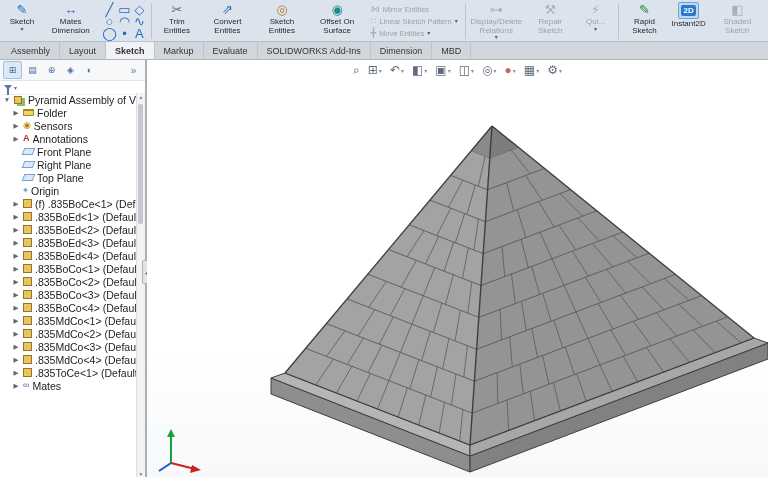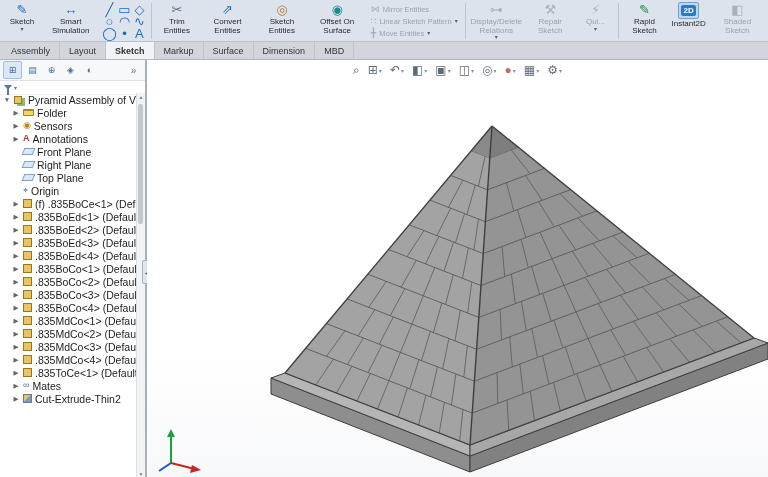--- a/index.html
+++ b/index.html
@@ -88,21 +88,21 @@
         <div class="rb-icwrap">
           <span class="rb-ic" style="color: rgb(27, 106, 192);">✎</span>
         </div>
         <div class="rb-label">Sketch</div>
         <div class="rb-dd">▾</div>
       </div>
       <div class="rb-large rb-item ">
         <div class="rb-icwrap">
           <span class="rb-ic" style="color: rgb(27, 106, 192);">↔</span>
         </div>
-        <div class="rb-label">Smart Simulation</div>
+        <div class="rb-label">Mates Dimension</div>
       </div>
       <div class="rb-grid">
         <div class="rb-grid-row">
           <div class="rb-gicon">
             <span class="rb-ic" style="color: rgb(27, 106, 192);">╱</span>
           </div>
           <div class="rb-gicon">
             <span class="rb-ic" style="color: rgb(27, 106, 192);">▭</span>
           </div>
           <div class="rb-gicon">
@@ -213,21 +213,22 @@
         </div>
         <div class="rb-label">Shaded Sketch Contours</div>
       </div>
     </div>
 
   <div class="tabbar" id="tabbar">
       <div class="tab">Assembly</div>
       <div class="tab">Layout</div>
       <div class="tab active">Sketch</div>
       <div class="tab">Markup</div>
-      <div class="tab">Surface</div>
+      <div class="tab">Evaluate</div>
+      <div class="tab">SOLIDWORKS Add-Ins</div>
       <div class="tab">Dimension</div>
       <div class="tab">MBD</div>
     </div>
 
   <div class="main">
 
     <div class="panel">
       <div class="panel-toolbar" id="panel-toolbar">
           <div class="ptab pressed">
             <span class="gly" style="color: rgb(74, 111, 165);">⊞</span>
@@ -404,27 +405,20 @@
               <span class="i-cube"></span>
             </span>
             <span class="tlabel">.835ToCe&lt;1&gt; (Default) &lt;&lt;De</span>
           </div>
           <div class="trow child">
             <span class="texp">▶</span>
             <span class="ticon">
               <span class="gly" style="color: rgb(74, 111, 165);">∞</span>
             </span>
             <span class="tlabel">Mates</span>
-          </div>
-          <div class="trow child">
-            <span class="texp">▶</span>
-            <span class="ticon">
-              <span class="i-cut"></span>
-            </span>
-            <span class="tlabel">Cut-Extrude-Thin2</span>
           </div>
         </div>
       <div class="pscroll">
         <div class="arr up">▲</div>
         <div class="thumb"></div>
         <div class="arr dn">▼</div>
       </div>
     </div>
 
     <div class="splitter">

